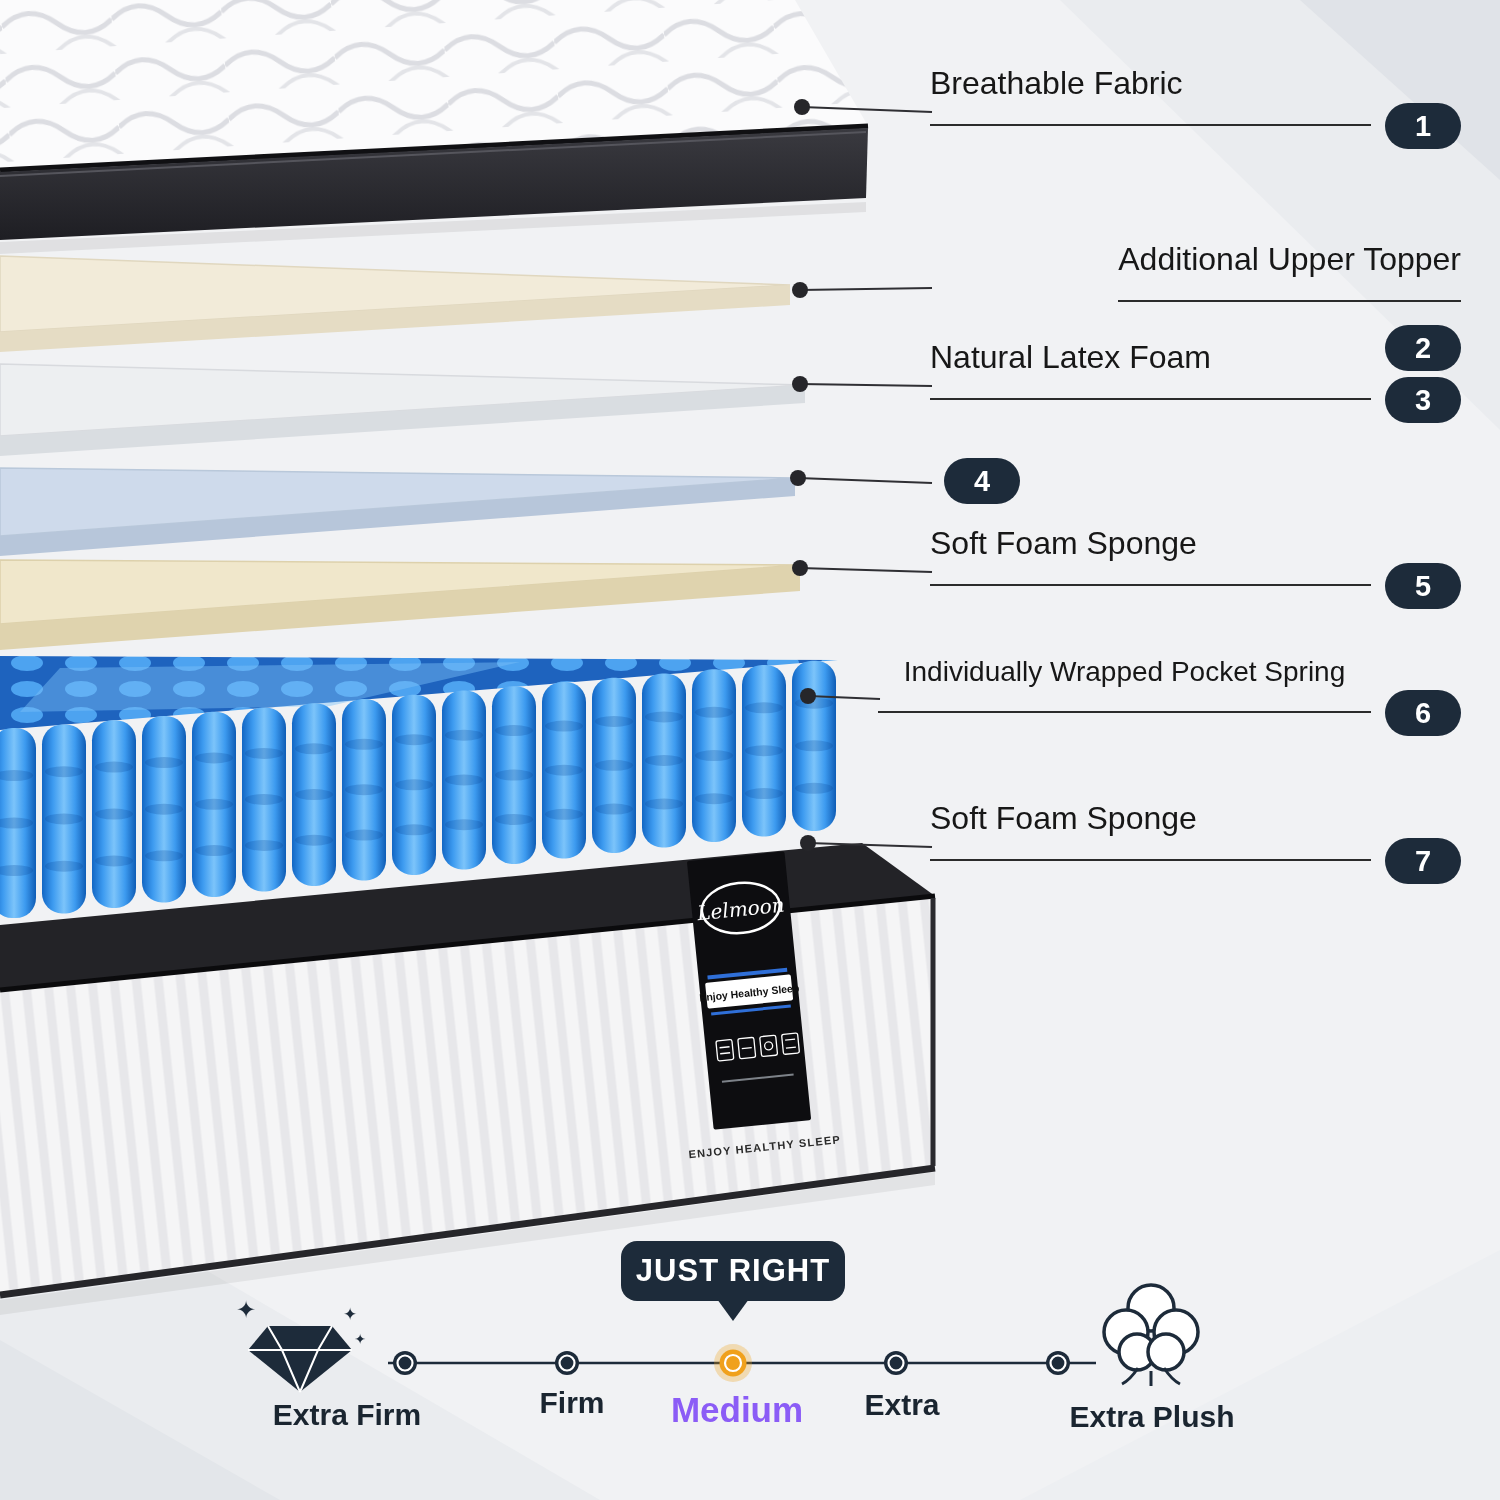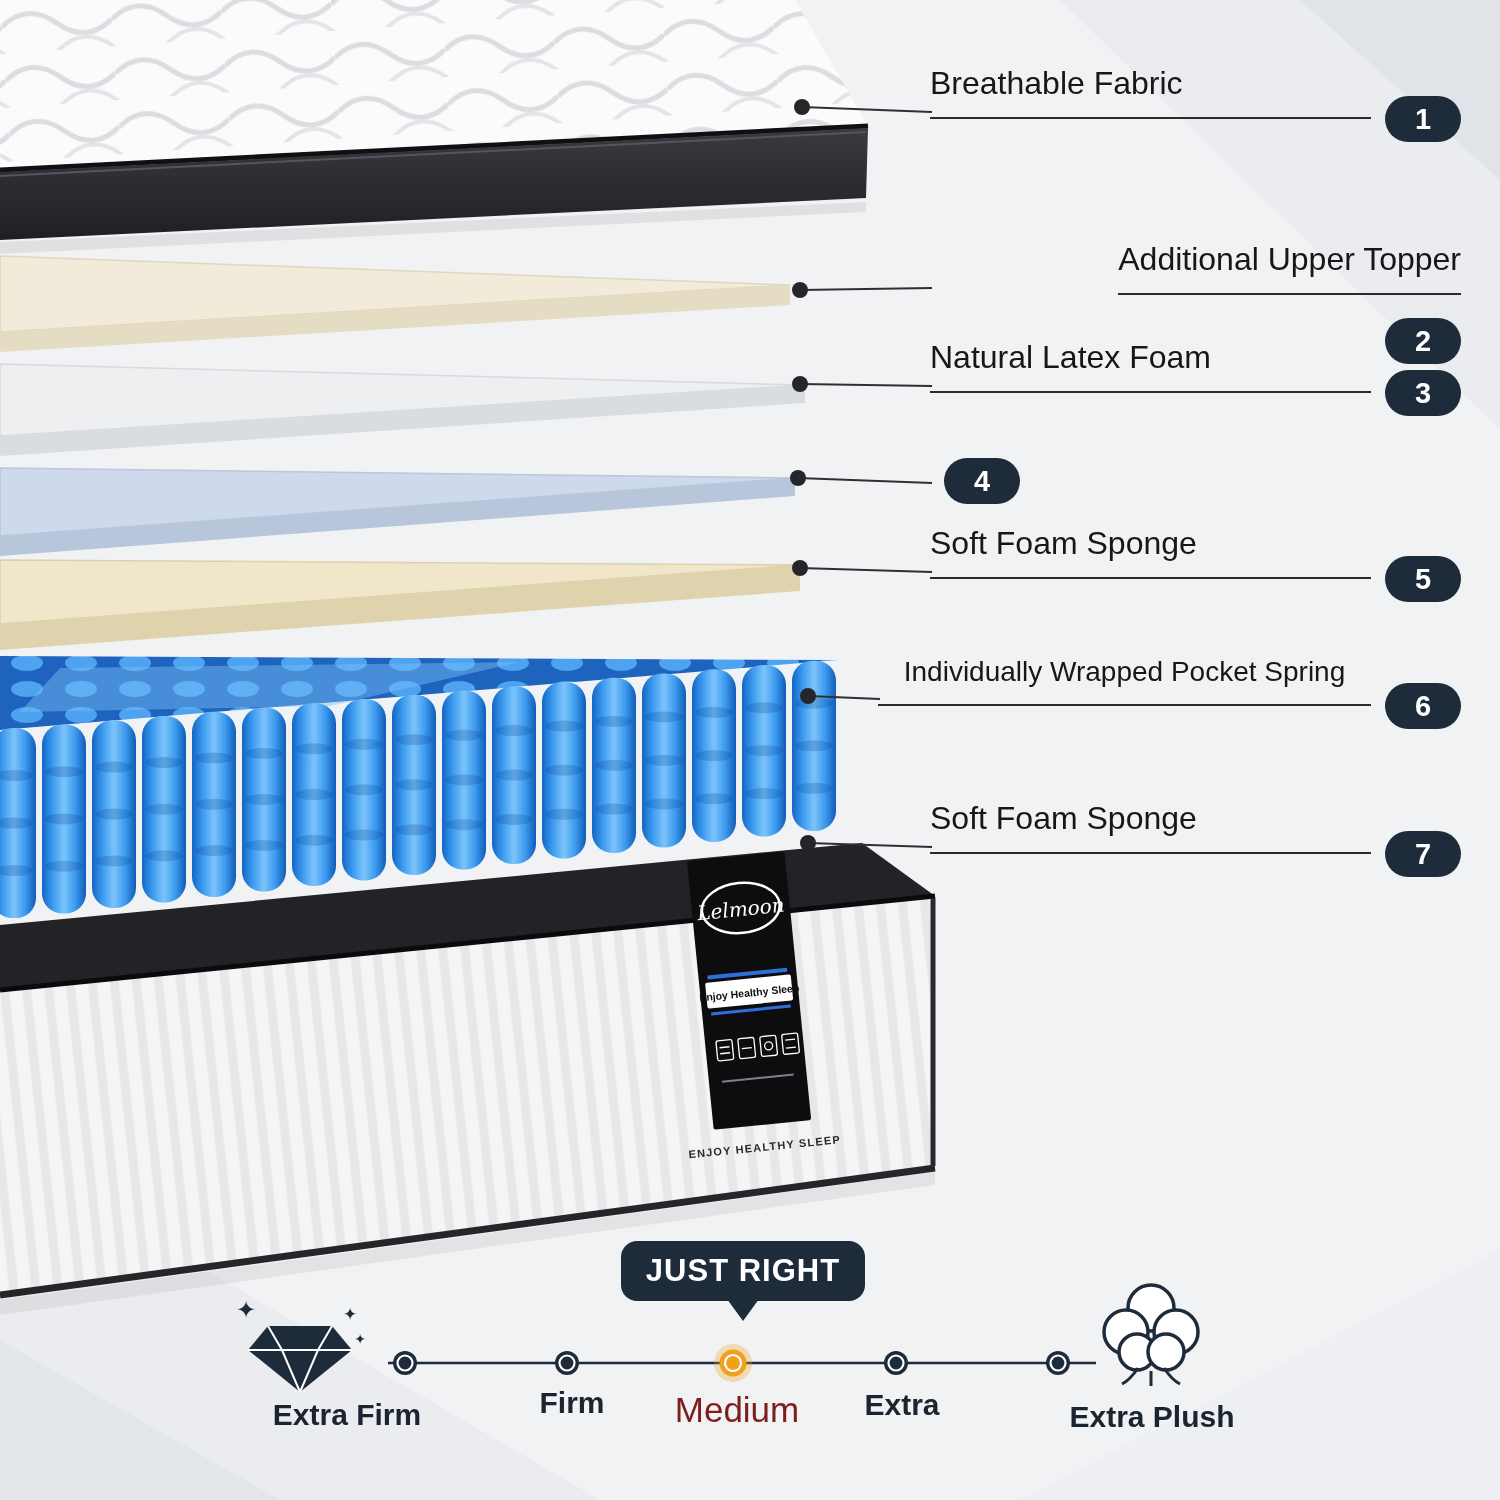--- a/index.html
+++ b/index.html
@@ -9,36 +9,36 @@
     font-family:"Liberation Sans", sans-serif;
     overflow:hidden;
   }
   #canvas{position:relative;width:1500px;height:1500px;}
   #art{position:absolute;left:0;top:0;width:1500px;height:1500px;}
 
   
   .ann-row{position:absolute;display:flex;align-items:flex-end;}
   .ann-text{
     flex:1;font-size:32px;line-height:38px;color:#171717;
-    padding-bottom:15px;border-bottom:2.5px solid #2b2b2b;white-space:nowrap;
+    padding-bottom:22px;border-bottom:2.5px solid #2b2b2b;white-space:nowrap;
   }
   .ann-text.small{font-size:28px;line-height:34px;text-align:center;}
   .ann-badge{
     width:76px;height:46px;border-radius:24px;background:#1d2b3a;color:#fff;
     font-size:29px;font-weight:bold;display:flex;align-items:center;justify-content:center;
     margin-left:14px;transform:translateY(50%);
   }
 
   
   .lvl{position:absolute;transform:translateX(-50%);font-size:30px;font-weight:600;
        color:#1a2530;white-space:nowrap;}
-  .lvl.selected{font-size:35px;font-weight:normal;color:#7f1d1d;}
+  .lvl.selected{font-size:35px;font-weight:bold;color:#8b5cf6;}
 
   .tooltip{
-    position:absolute;left:621px;top:1241px;width:244px;height:60px;
+    position:absolute;left:621px;top:1241px;width:224px;height:60px;
     background:#1d2b3a;border-radius:16px;color:#fff;
     display:flex;align-items:center;justify-content:center;
     font-size:31px;font-weight:bold;letter-spacing:1px;
   }
   .tooltip::after{
     content:"";position:absolute;top:58px;left:50%;margin-left:-16px;
     border:16px solid transparent;border-top:22px solid #1d2b3a;
   }
 </style>
 </head>

